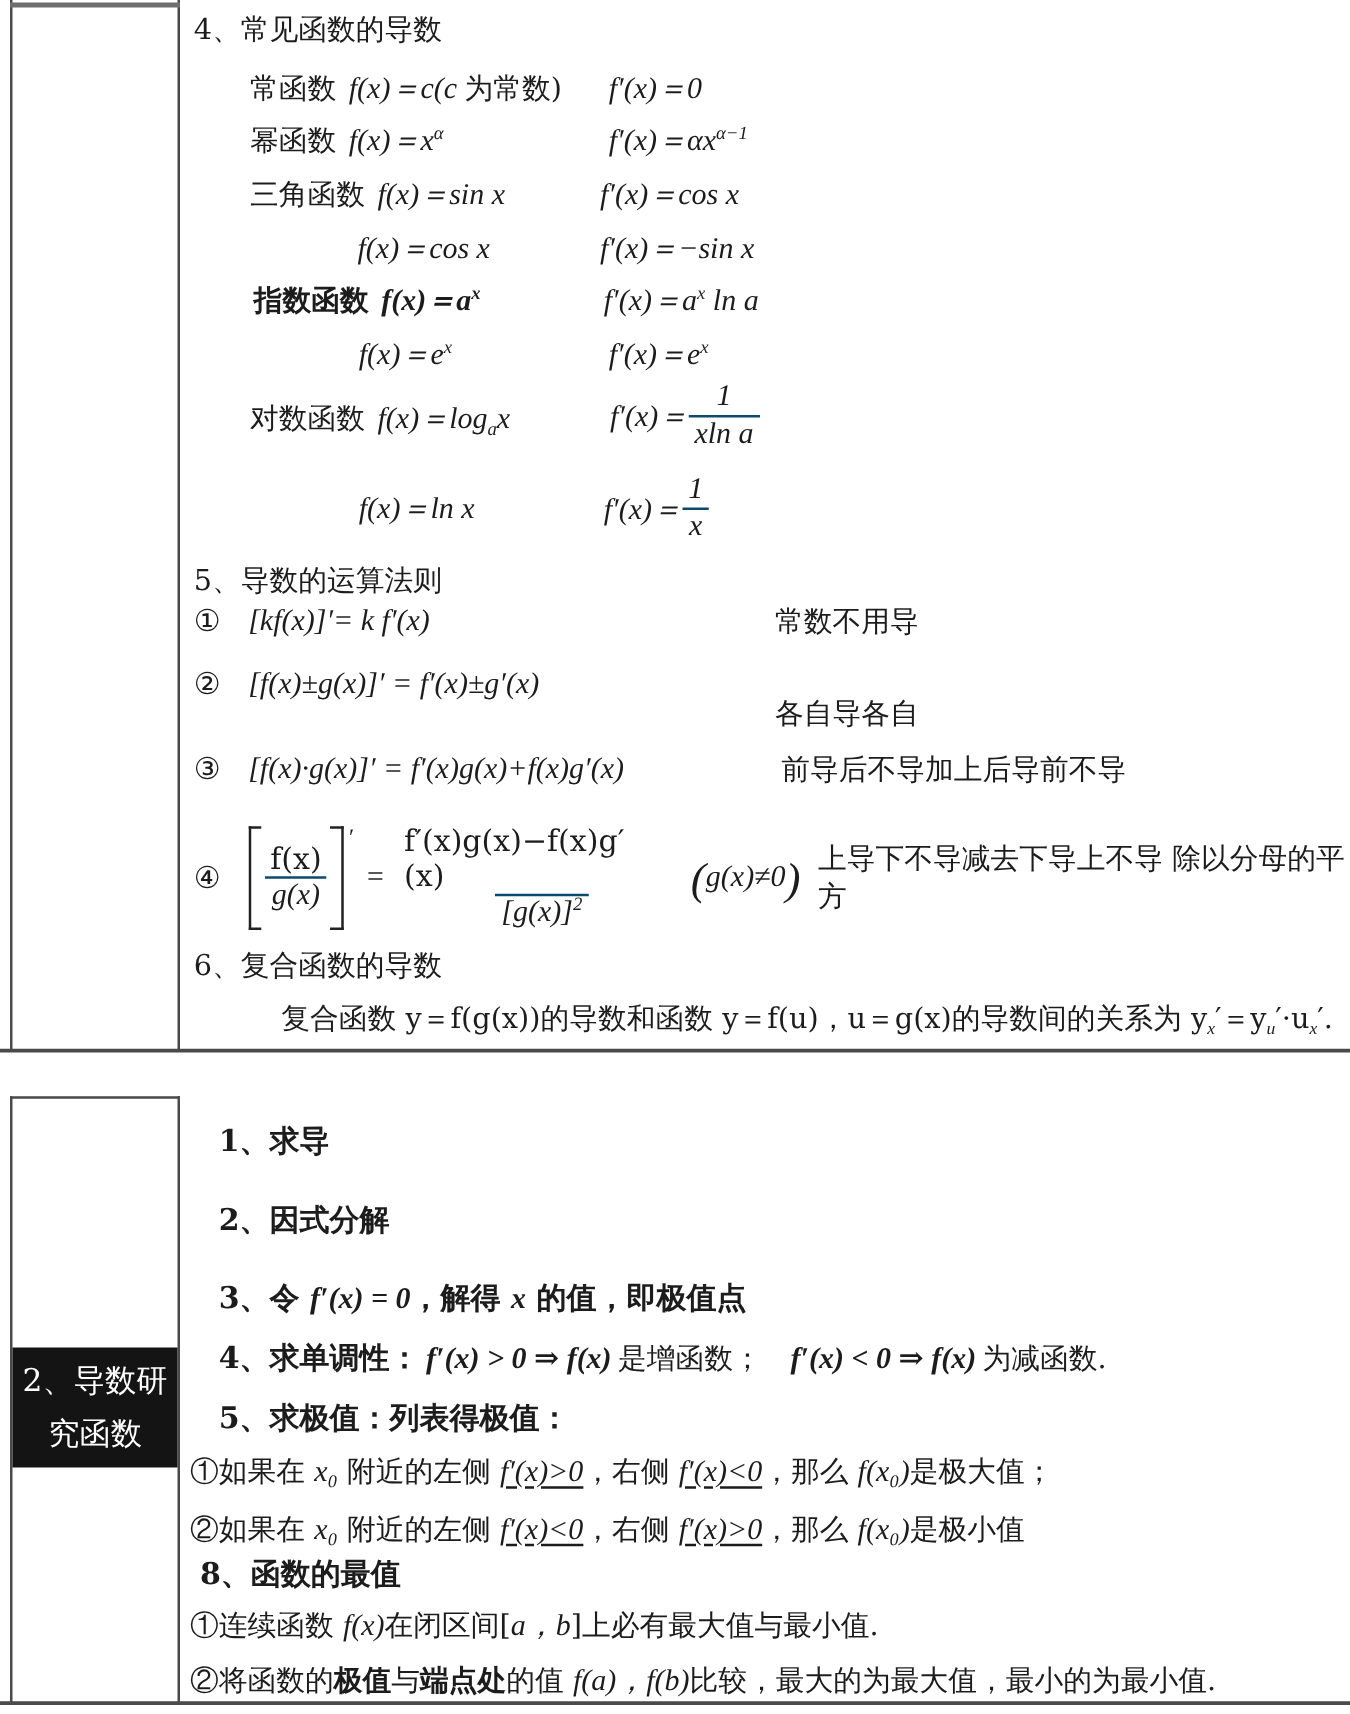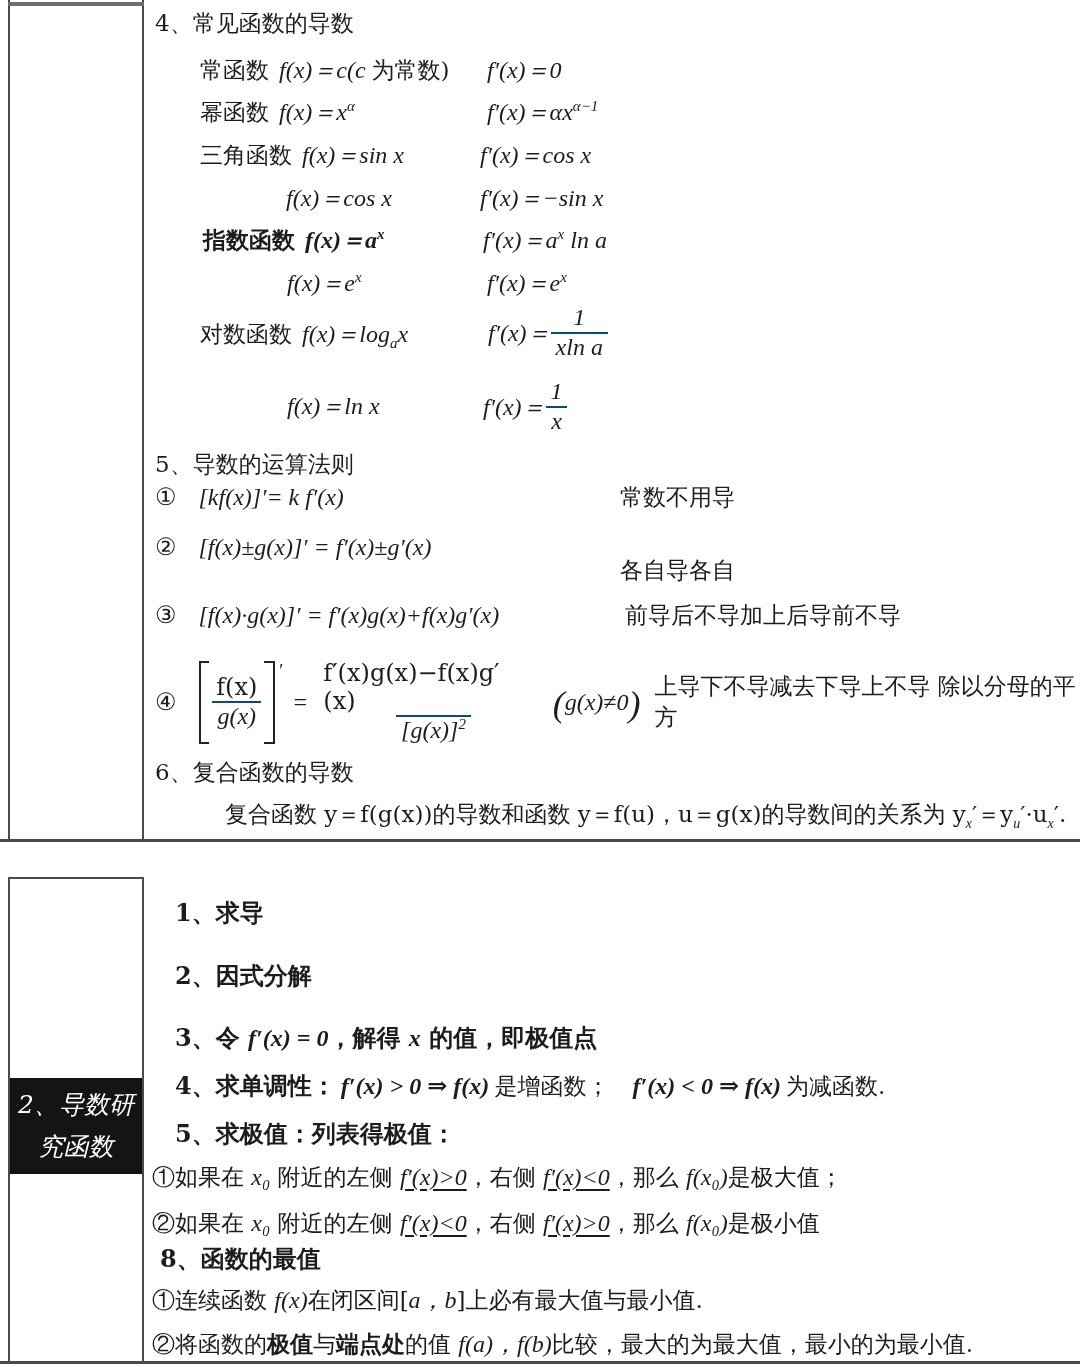--- a/index.html
+++ b/index.html
@@ -20,21 +20,21 @@
   .rule .num{font-size:24px;margin-right:22px;font-style:normal;font-family:"DejaVu Serif",serif;}
   .rule .note{font-size:23px;font-style:normal;font-family:"DejaVu Serif",serif;}
   .noteabs{position:absolute;font-size:23px;}
   .bk{width:9px;align-self:stretch;margin:1px 0;}
   .bk.l{border-left:2.5px solid #222;border-top:2.5px solid #222;border-bottom:2.5px solid #222;}
   .bk.r{border-right:2.5px solid #222;border-top:2.5px solid #222;border-bottom:2.5px solid #222;}
   .primetop{align-self:flex-start;font-size:19px;margin-left:3px;}
   .bigp{font-size:36px;font-weight:400;vertical-align:middle;line-height:0;}
   .labelbox{position:absolute;left:10px;top:1078px;width:132px;height:96px;background:#141414;
             color:#ffffff;display:flex;flex-direction:column;align-items:center;justify-content:center;
-            font-size:25px;line-height:42px;font-style:italic;}
+            font-size:25px;line-height:42px;}
   .step-b{font-weight:bold;font-size:24px;}
   .step{font-size:23px;}
   .ul{text-decoration:underline;text-underline-offset:4px;}
   .bold{font-weight:bold;}
   .mb{font-weight:bold;}
 </style>
 </head>
 <body>
 
 <div id="page">

